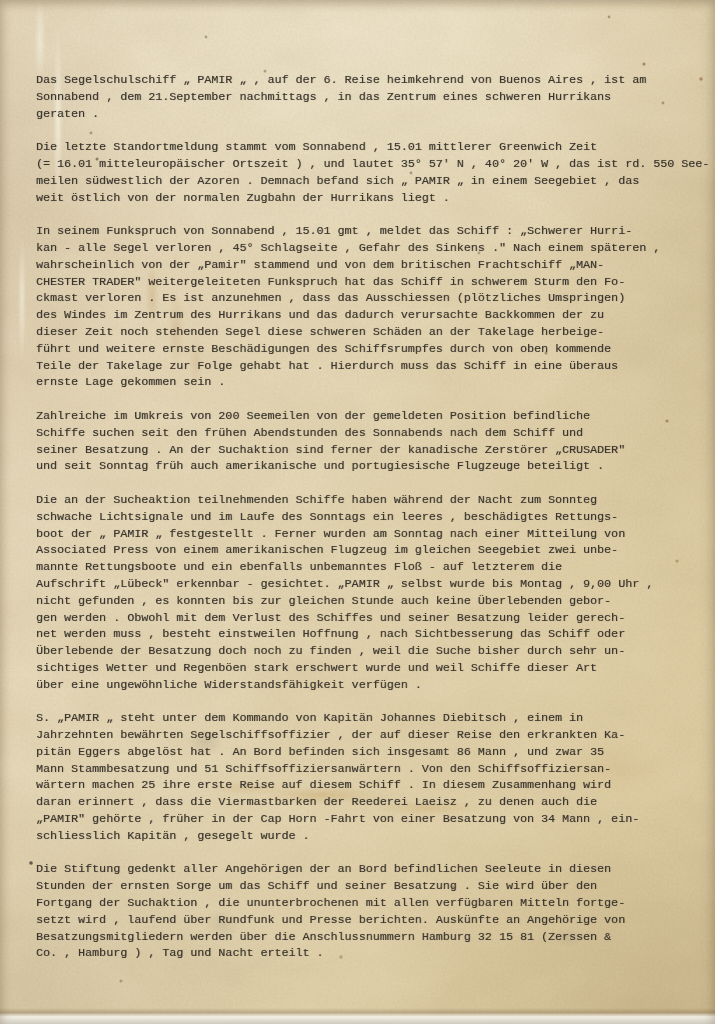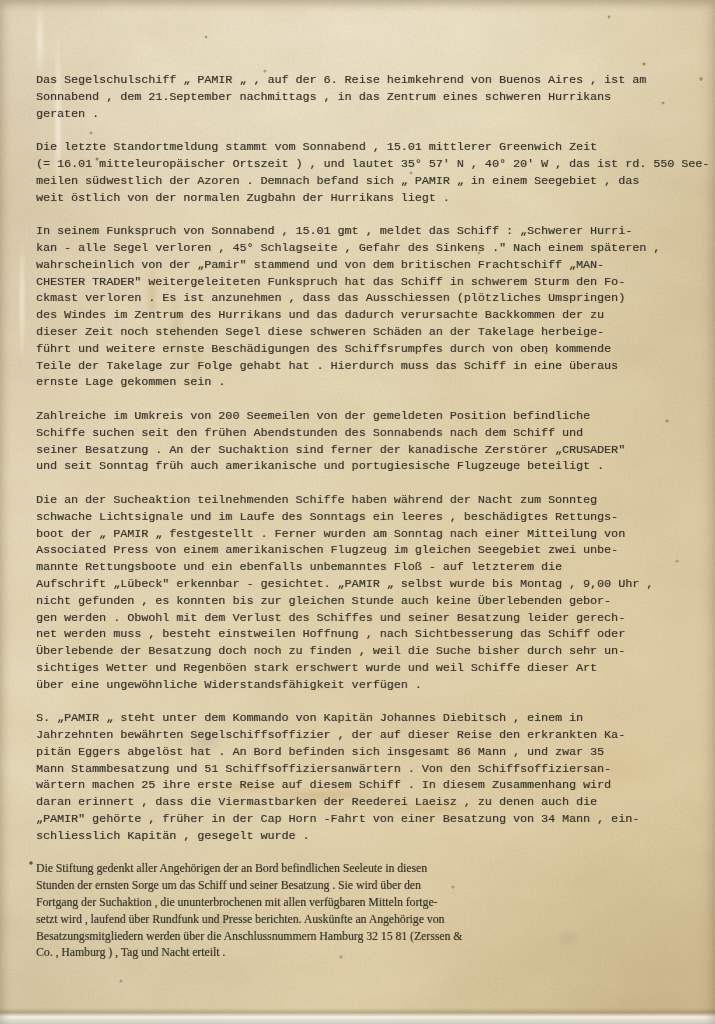--- a/index.html
+++ b/index.html
@@ -82,21 +82,21 @@
   }
   .text-column{
     position:absolute;left:36px;top:31px;width:648px;
     font-family:"Liberation Mono","DejaVu Sans Mono",monospace;
     font-size:11.7px;line-height:16.8px;
     color:#3b362e;
     text-shadow:0.5px 0.4px 0.7px rgba(56,49,40,0.45);
     margin-top:41px;
   }
   .para{margin:0 0 16.8px 0;white-space:pre;}
-  .para:last-child{margin-bottom:0;font-family:Liberation Serif, serif;}
+  .para:last-child{margin-bottom:0;}
 </style>
 </head>
 <body>
 
 <div class="page">
 
   <svg class="grain" width="715" height="1024" xmlns="http://www.w3.org/2000/svg" aria-hidden="true">
     <defs>
       <filter id="fiber" x="0" y="0" width="100%" height="100%">
         <feTurbulence type="fractalNoise" baseFrequency="0.012 0.02" numOctaves="3" seed="7"></feTurbulence>

